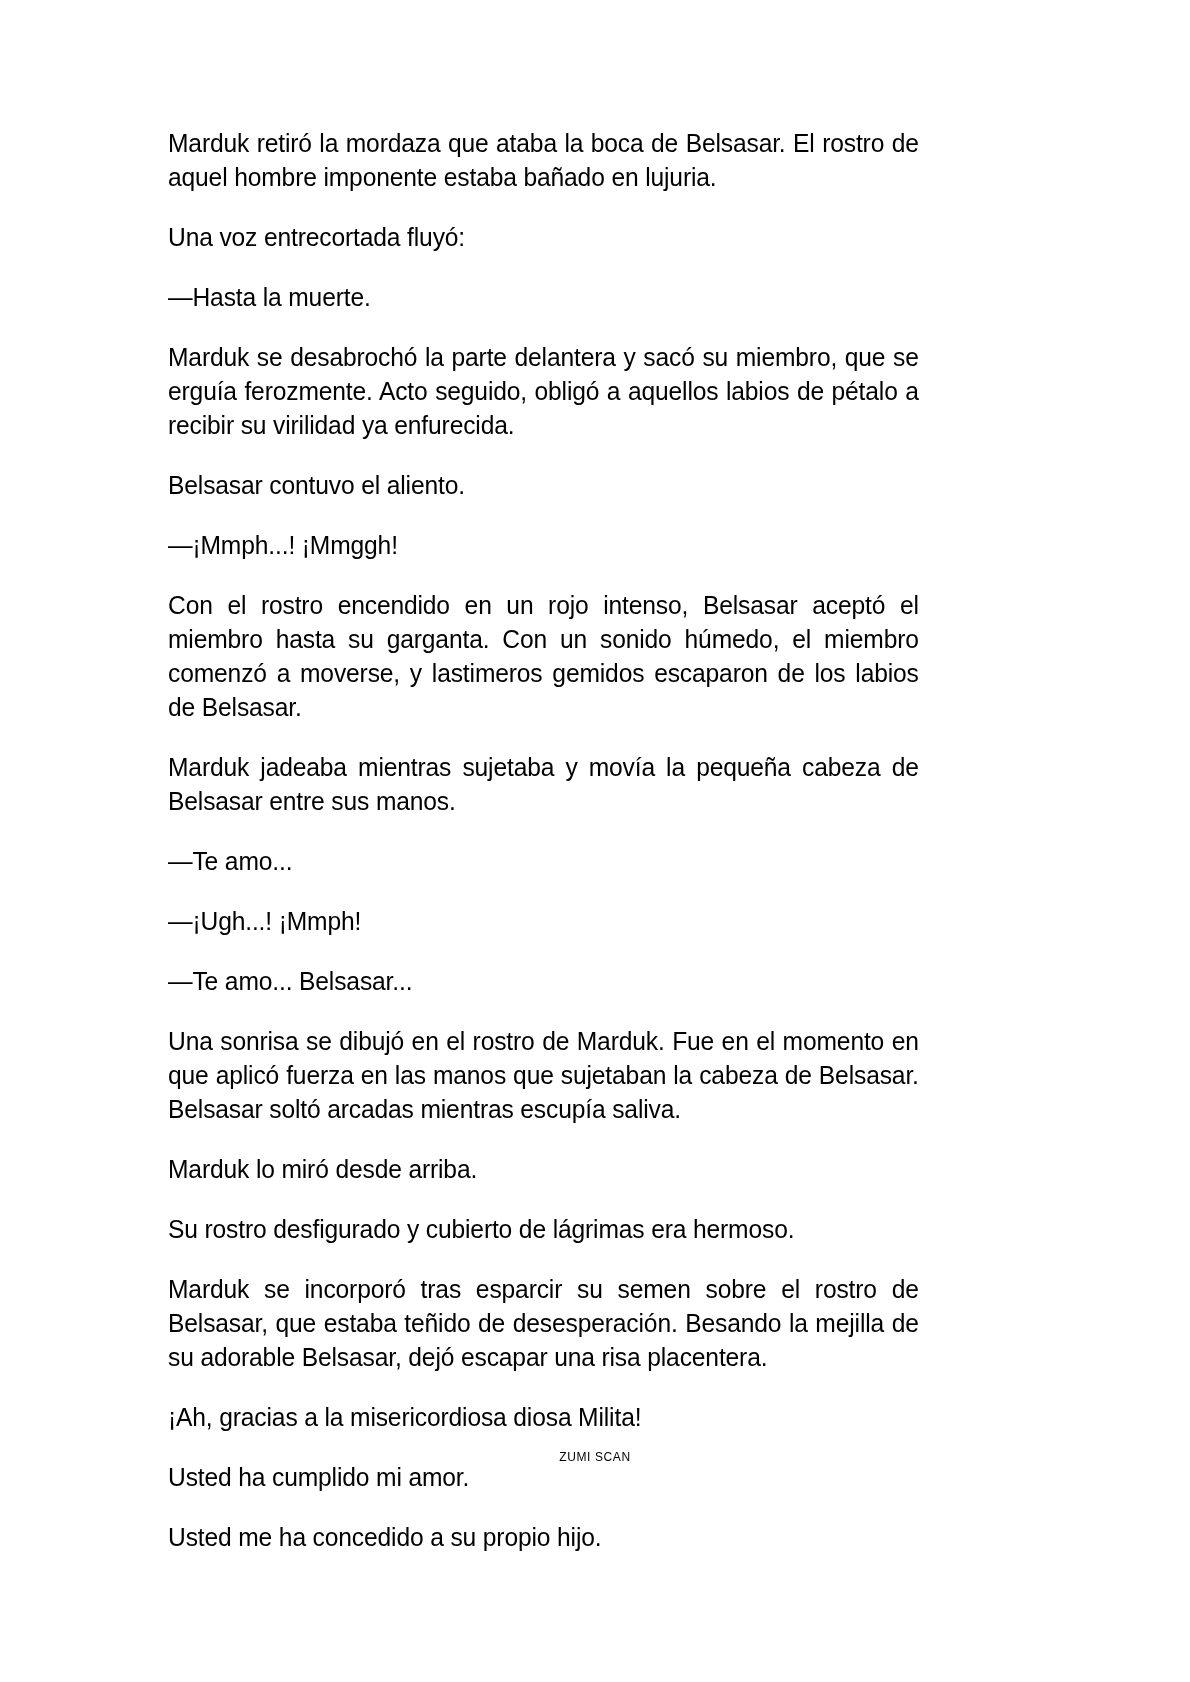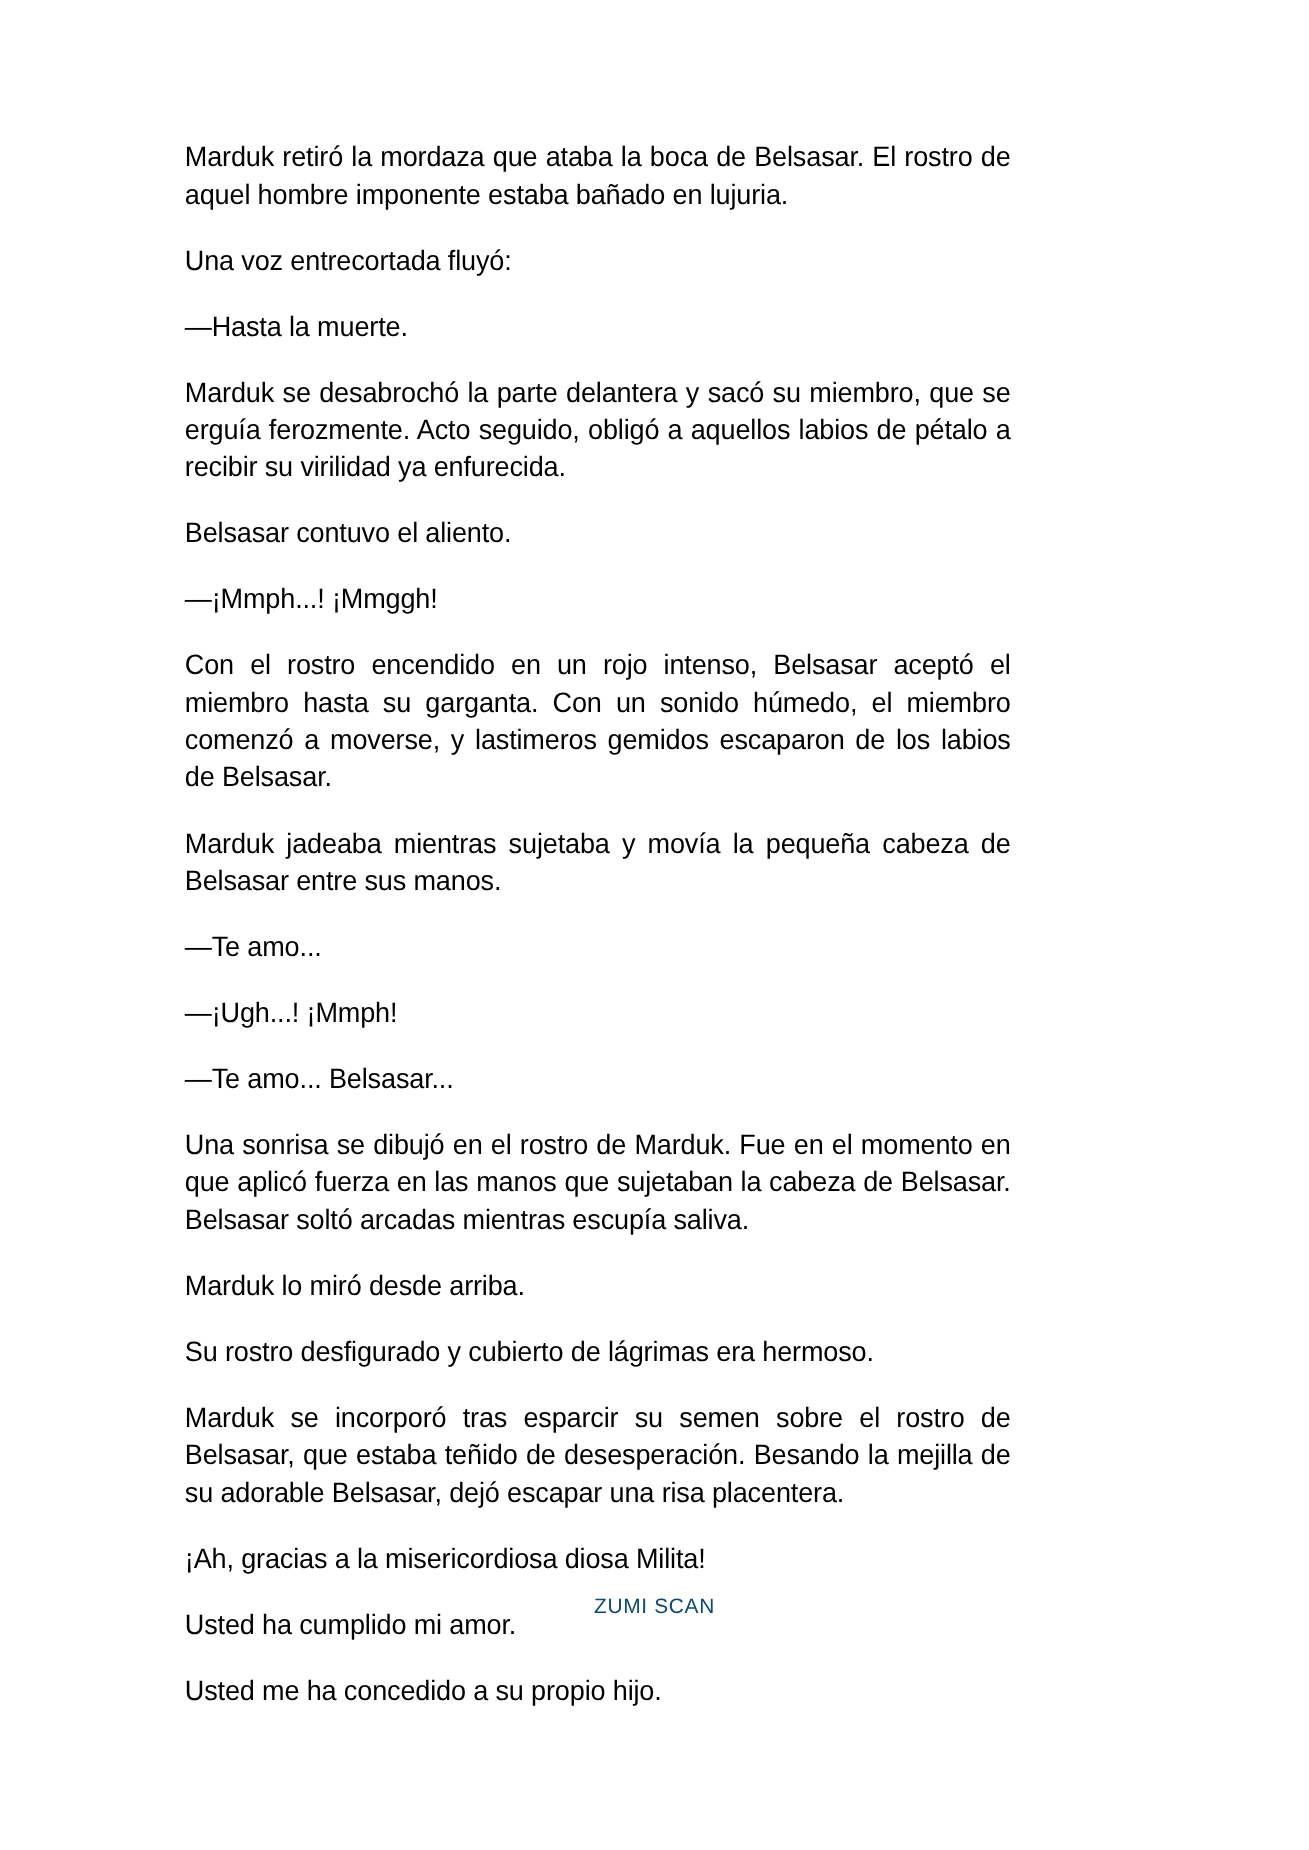--- a/index.html
+++ b/index.html
@@ -49,23 +49,23 @@
     text-align: left;
   }
 
   .watermark {
     position: absolute;
     left: 0;
     top: 1450px;
     width: 1190px;
     text-align: center;
     font-family: "Liberation Sans", sans-serif;
-    font-size: 19px;
+    font-size: 12px;
     letter-spacing: 0.6px;
-    color: #0c4a6e;
+    color: #000000;
     user-select: none;
   }
 </style>
 </head>
 <body>
 
 <div class="page">
 
   <div class="content">
     <p class="para">Marduk retiró la mordaza que ataba la boca de Belsasar. El rostro de aquel hombre imponente estaba bañado en lujuria.</p>

